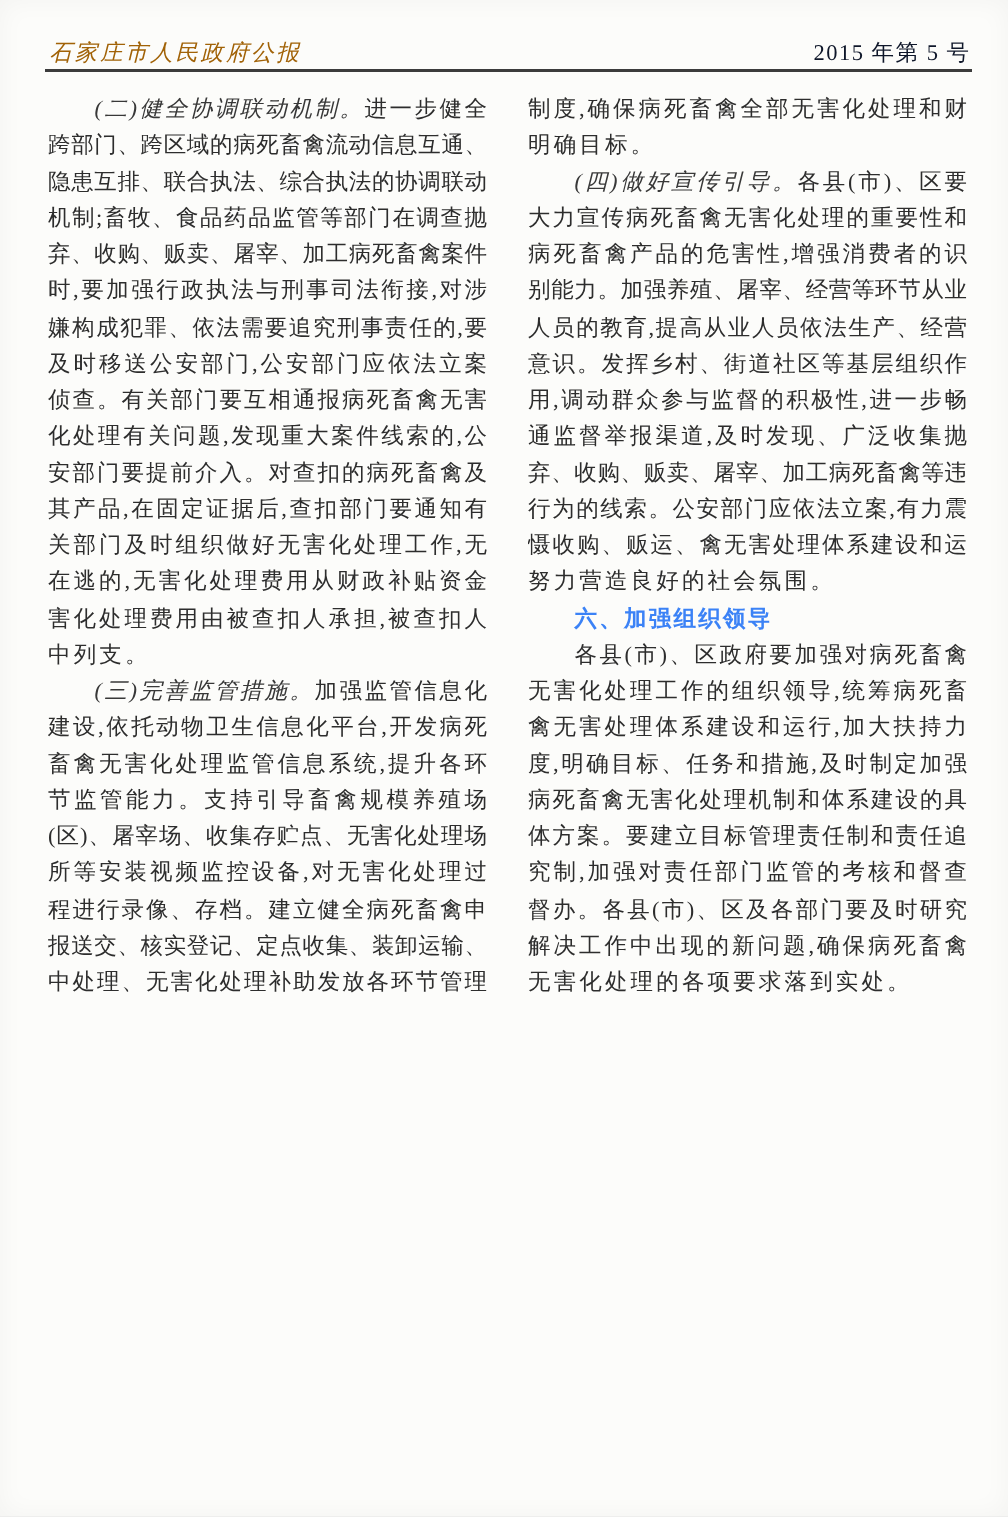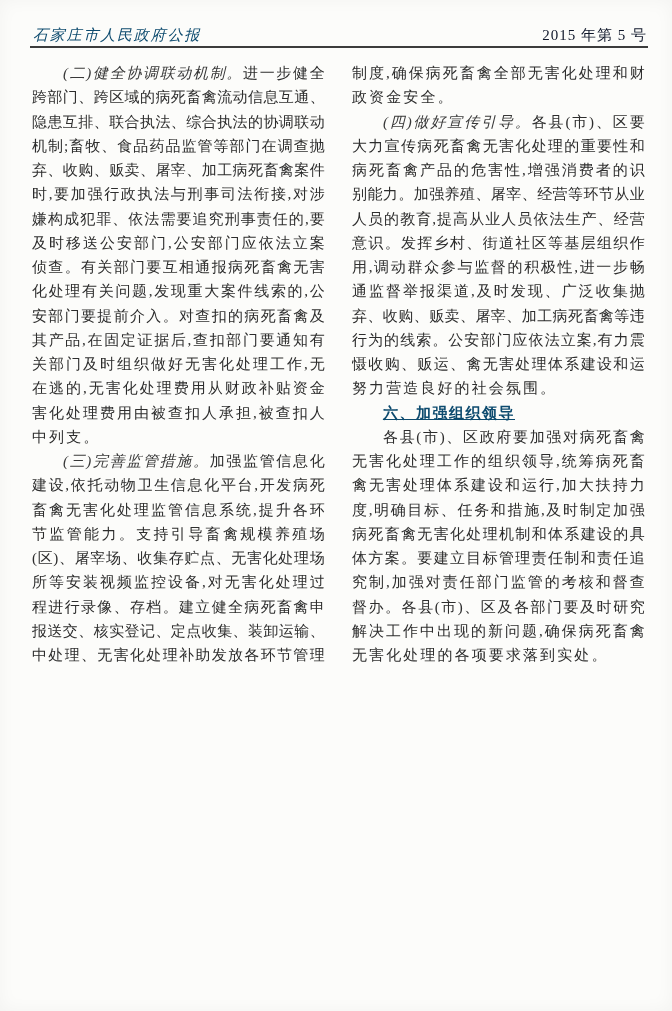--- a/index.html
+++ b/index.html
@@ -21,21 +21,21 @@
     top: 26px;
     height: 20px;
     display: flex;
     justify-content: space-between;
     align-items: baseline;
   }
   .header-title {
     font-style: italic;
     font-size: 15px;
     letter-spacing: 1.8px;
-    color: #0c4a6e;
+    color: #a16207;
   }
   .header-issue {
     font-size: 15px;
     letter-spacing: 1px;
     color: #0f172a;
     margin-left: 16px;
   }
   .rule {
     position: absolute;
     left: 30px;
@@ -66,23 +66,22 @@
     text-align: justify;
     text-align-last: justify;
   }
   .line.indent { text-indent: 31px; }
   .song { font-style: normal; }
   .kai  { font-style: italic; color: #383838; }
   .hei  {
     font-family: "Liberation Sans", "DejaVu Sans", sans-serif;
     font-weight: 700;
     font-style: normal;
-    color: #0c4a6e;
+    color: #3b82f6;
     letter-spacing: 1.5px;
-    text-decoration: underline;
   }
   .footer {
     position: absolute;
     left: 31px;
     top: 971px;
     height: 20px;
     line-height: 20px;
     font-size: 15px;
     color: #3f3f3f;
     margin-top: 48px;
@@ -125,21 +124,21 @@
         <div class="line fill"><span class="song">畜禽无害化处理监管信息系统,提升各环</span></div>
         <div class="line fill"><span class="song">节监管能力。支持引导畜禽规模养殖场</span></div>
         <div class="line fill"><span class="song">(区)、屠宰场、收集存贮点、无害化处理场</span></div>
         <div class="line fill"><span class="song">所等安装视频监控设备,对无害化处理过</span></div>
         <div class="line fill"><span class="song">程进行录像、存档。建立健全病死畜禽申</span></div>
         <div class="line fill"><span class="song">报送交、核实登记、定点收集、装卸运输、集</span></div>
         <div class="line fill"><span class="song">中处理、无害化处理补助发放各环节管理</span></div>
       </div>
     <div class="col">
         <div class="line fill"><span class="song">制度,确保病死畜禽全部无害化处理和财</span></div>
-        <div class="line"><span class="song">政资金安全。</span></div>
+        <div class="line"><span class="song">明确目标。</span></div>
         <div class="line fill indent"><span class="kai">(四)做好宣传引导。</span><span class="song">各县(市)、区要</span></div>
         <div class="line fill"><span class="song">大力宣传病死畜禽无害化处理的重要性和</span></div>
         <div class="line fill"><span class="song">病死畜禽产品的危害性,增强消费者的识</span></div>
         <div class="line fill"><span class="song">别能力。加强养殖、屠宰、经营等环节从业</span></div>
         <div class="line fill"><span class="song">人员的教育,提高从业人员依法生产、经营</span></div>
         <div class="line fill"><span class="song">意识。发挥乡村、街道社区等基层组织作</span></div>
         <div class="line fill"><span class="song">用,调动群众参与监督的积极性,进一步畅</span></div>
         <div class="line fill"><span class="song">通监督举报渠道,及时发现、广泛收集抛</span></div>
         <div class="line fill"><span class="song">弃、收购、贩卖、屠宰、加工病死畜禽等违法</span></div>
         <div class="line fill"><span class="song">行为的线索。公安部门应依法立案,有力震</span></div>

